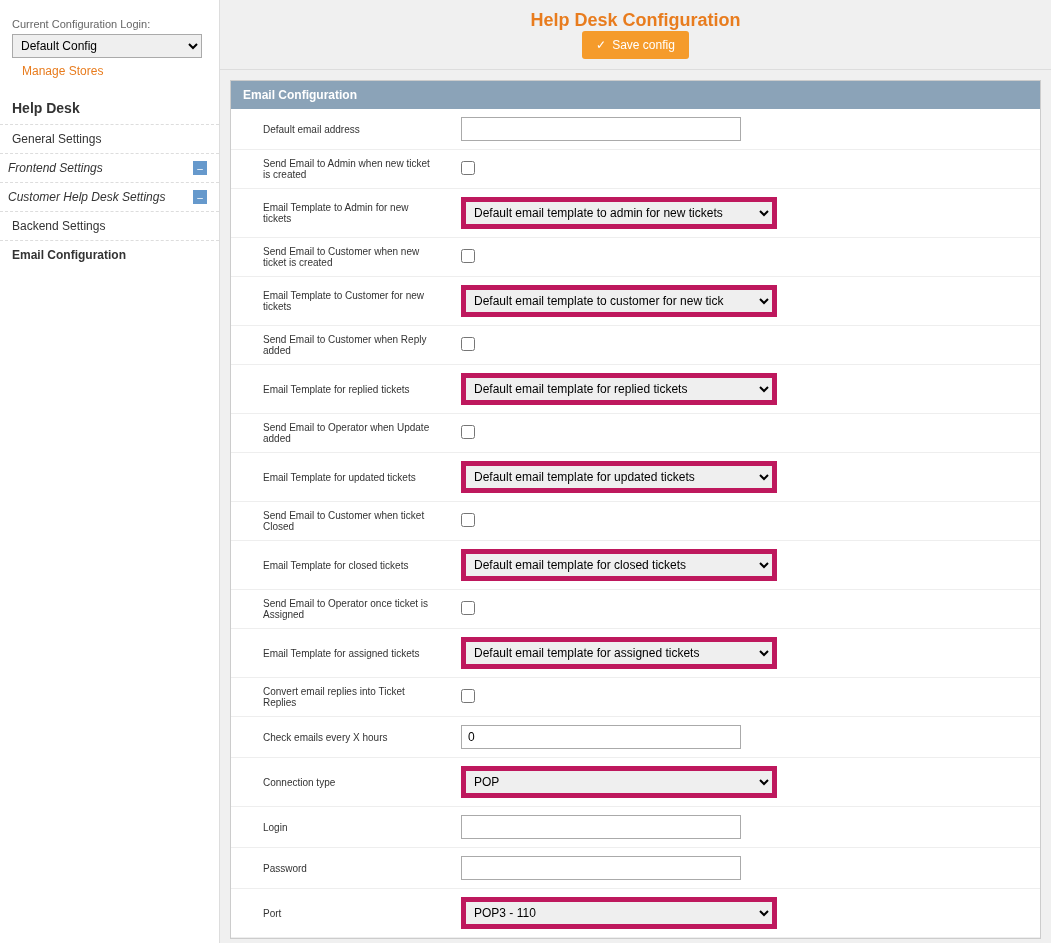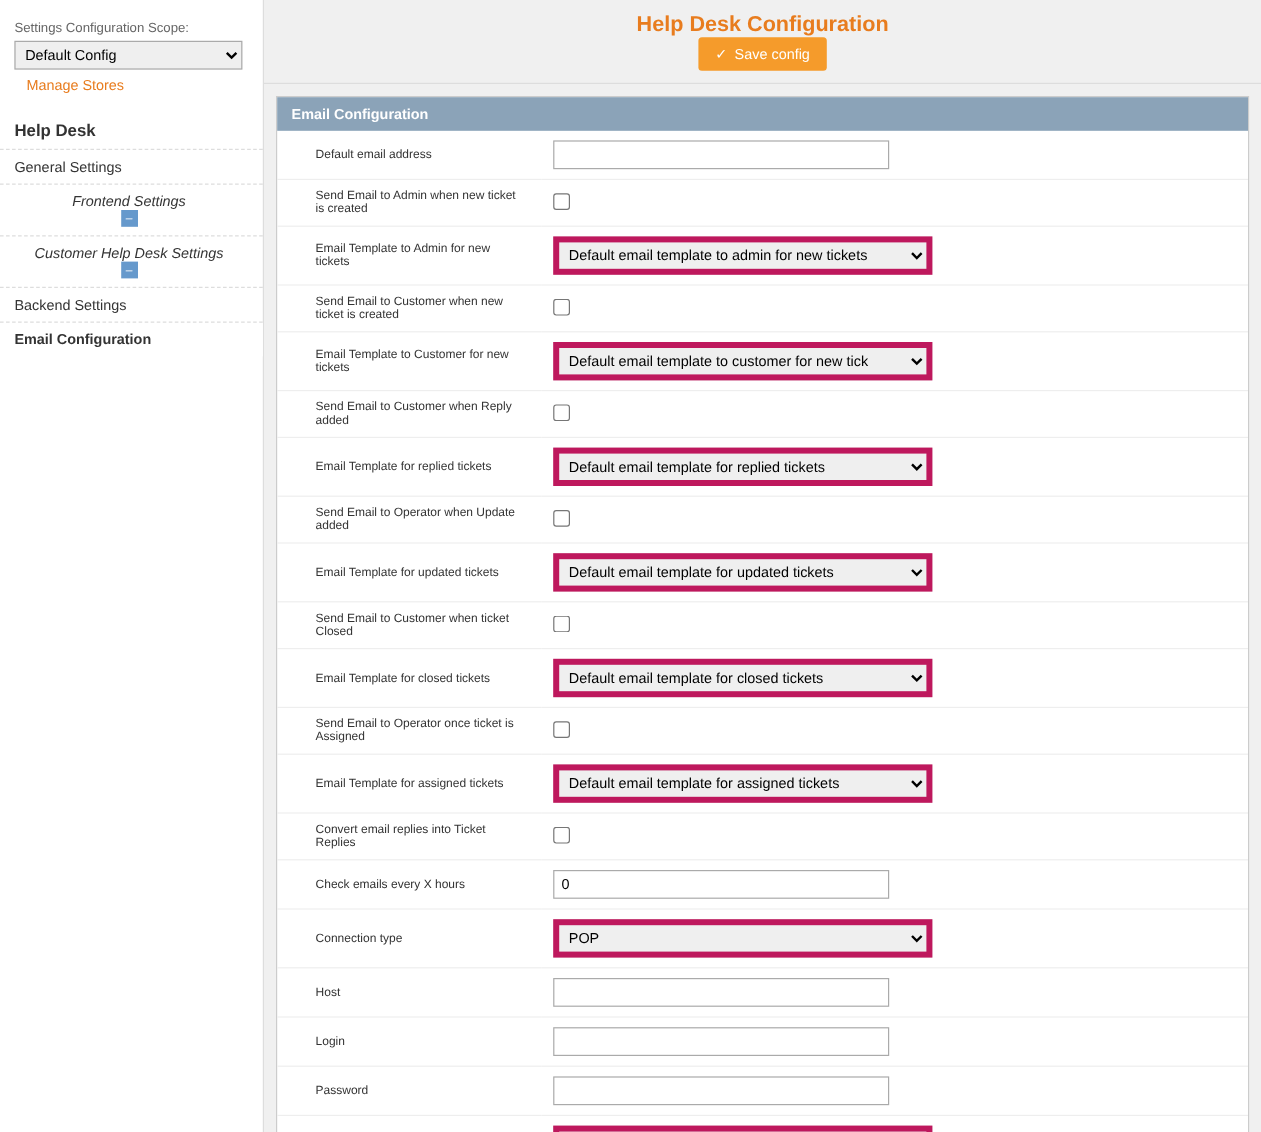--- a/index.html
+++ b/index.html
@@ -47,21 +47,20 @@
       cursor: pointer;
       border-top: 1px dashed #ddd;
       display: flex;
       align-items: center;
       justify-content: space-between;
       color: #333;
     }
     .sidebar-item.indent {
       padding-left: 8px;
       font-style: italic;
-      flex-direction: column;
     }
     .sidebar-item .collapse-icon {
       width: 14px;
       height: 14px;
       background: #6699cc;
       color: #fff;
       font-size: 10px;
       display: flex;
       align-items: center;
       justify-content: center;
@@ -166,21 +165,21 @@
       width: 316px;
       cursor: pointer;
     }
   </style>
 </head>
 <body>
 
 <div class="layout">
 
   <div class="sidebar">
-    <div class="sidebar-scope-label">Settings Configuration Scope:</div>
+    <div class="sidebar-scope-label">Current Configuration Login:</div>
     <select class="sidebar-scope-select"><option>Default Config</option></select>
     <a class="sidebar-manage-stores" href="#">Manage Stores</a>
     <div class="sidebar-section-title">Help Desk</div>
 
     <div class="sidebar-item">
       <span>General Settings</span>
     </div>
     <div class="sidebar-item indent">
       <span>Frontend Settings</span>
       <div class="collapse-icon">–</div>
@@ -268,24 +267,20 @@
             </tr>
             <tr>
               <td>Check emails every X hours</td>
               <td><input type="text" value="0" style=""></td>
             </tr>
             <tr>
               <td>Connection type</td>
               <td><select><option>POP</option><option>IMAP</option></select></td>
             </tr>
             <tr>
-              <td>Host</td>
-              <td><input type="text" style=""></td>
-            </tr>
-            <tr>
               <td>Login</td>
               <td><input type="text" style=""></td>
             </tr>
             <tr>
               <td>Password</td>
               <td><input type="text" style=""></td>
             </tr>
             <tr>
               <td>Port</td>
               <td><select><option>POP3 - 110</option><option>IMAP - 143</option><option>POP3S - 995</option><option>IMAPS - 993</option></select></td>

